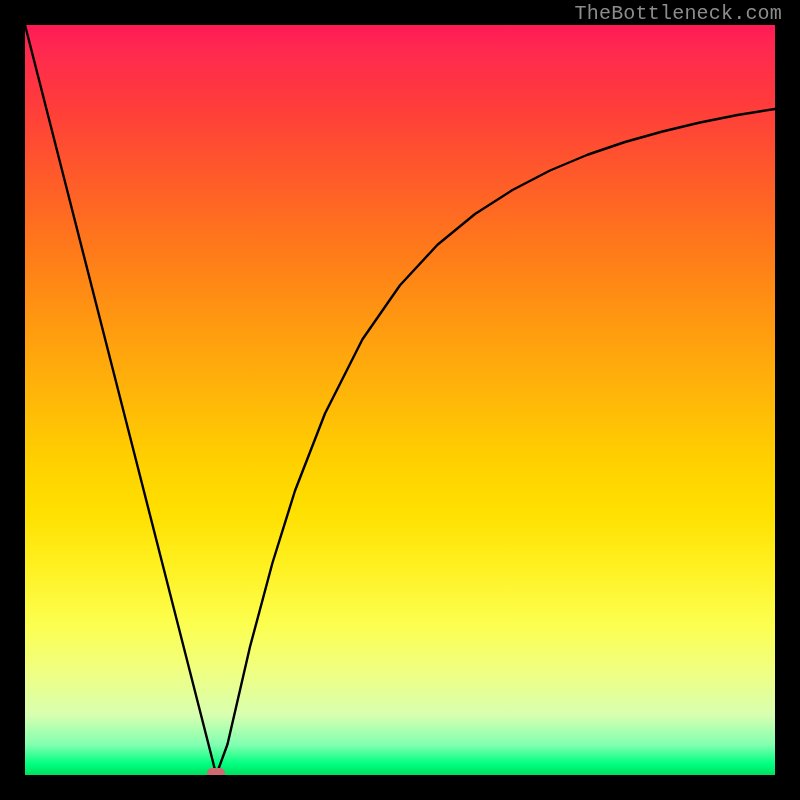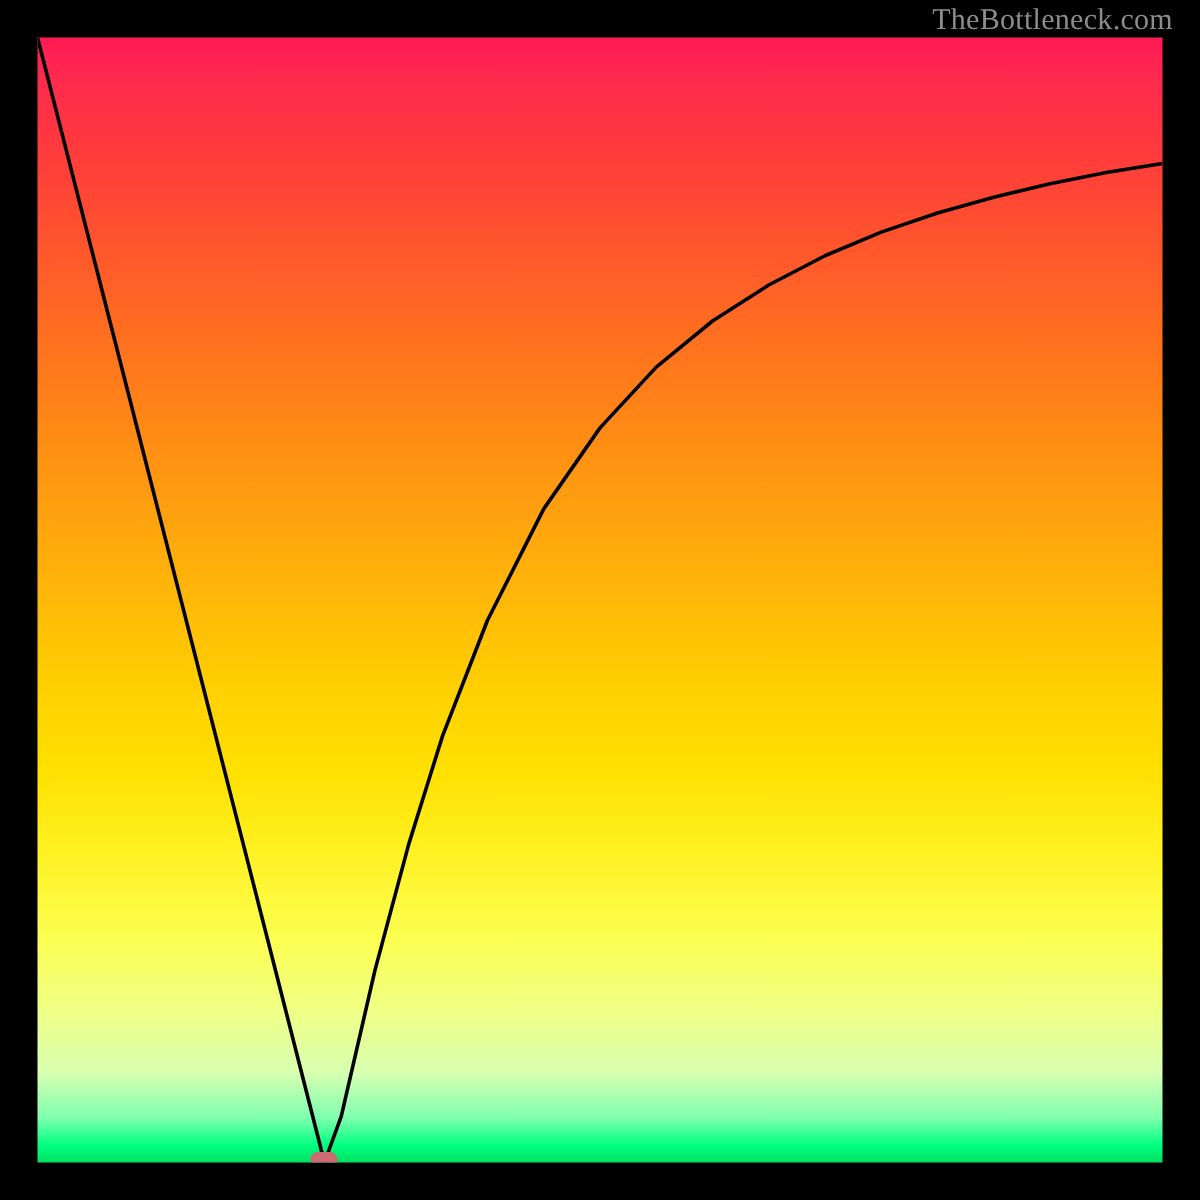--- a/index.html
+++ b/index.html
@@ -55,21 +55,21 @@
     height: 10px;
     background: #cc6b72;
     border-radius: 5px;
     transform: translate(-50%, -50%);
   }
   .watermark {
     position: absolute;
     top: 2px;
     right: 18px;
     color: #8c8c8c;
-    font-family: Liberation Serif, serif;
+    font-family: Liberation Mono, monospace;
     font-size: 20px;
     letter-spacing: 0.2px;
   }
 </style>
 </head>
 <body>
 
 <div class="chart-container">
   <div class="watermark">TheBottleneck.com</div>
   <div class="plot-area">

